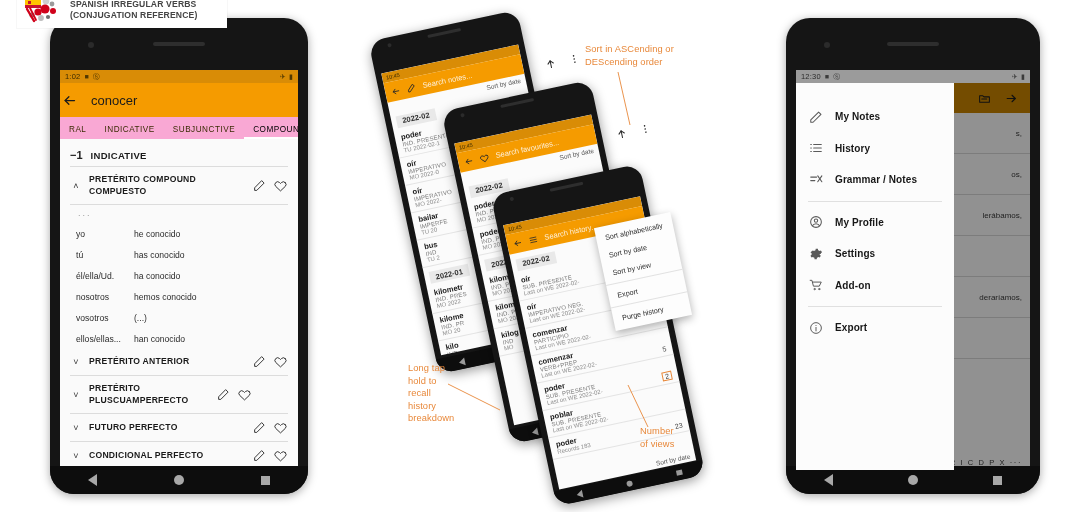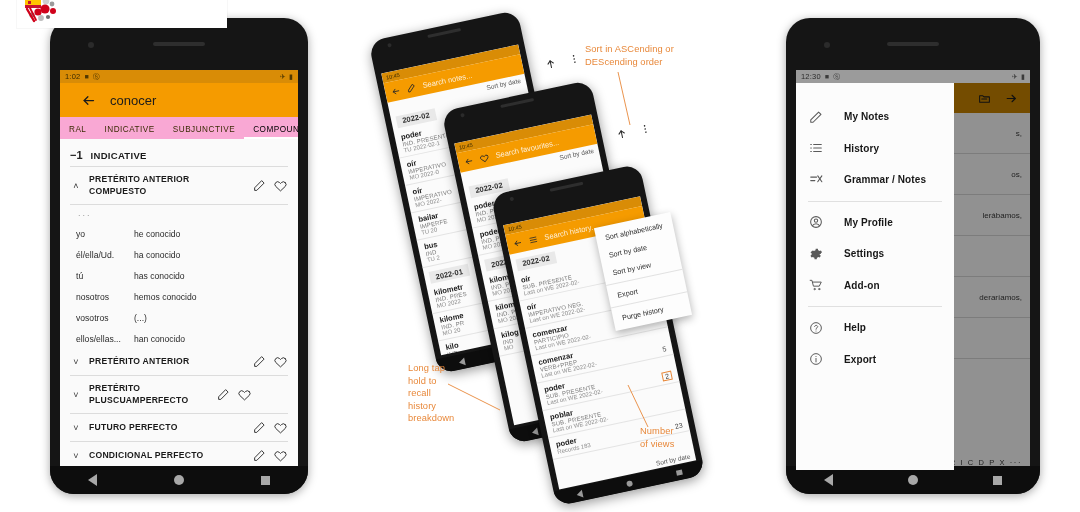--- a/index.html
+++ b/index.html
@@ -33,21 +33,21 @@
   .statusbar { height:13px; display:flex; align-items:center; padding:0 5px; font-size:7.5px; letter-spacing:.2px;justify-content:flex-end; }
   .sb-orange { background:#d98c06; color:#3a2a00; }
   .sb-gray   { background:#9b9b9b; color:#2b2b2b; }
   .sb-left { display:flex; align-items:center; gap:4px; }
   .sb-right { margin-left:auto; display:flex; align-items:center; gap:3px; }
   .sb-ico { font-size:7px; opacity:.85; }
 
   
   #p1 { left:50px; top:18px; width:258px; height:476px; border-radius:24px; }
   #p1 .screen { left:10px; top:52px; width:238px; height:400px; }
-  .p1-appbar { background:#F59B00; height:34px; display:flex; align-items:center; padding:0 21px; gap:14px; }
+  .p1-appbar { background:#F59B00; height:34px; display:flex; align-items:center; padding:0 2px; gap:14px; }
   .p1-appbar .ttl { font-size:13px; color:#1b1b1b; font-weight:400; }
   .p1-tabs { background:#f9a8d4; height:22px; display:flex; align-items:flex-end; }
   .p1-tab { font-size:8.2px; color:#3b2c05; letter-spacing:.5px; padding:0 9px 5px; white-space:nowrap; }
   .p1-tab.active { color:#000; }
   .p1-tab.active::after { content:""; display:block; height:2.5px; background:#fff; margin:3px -9px -5px; }
   .p1-body { background:#fafafa; height:100%; padding:0 2px; }
   .sec-head { display:flex; align-items:center; gap:8px; padding:10px 8px 5px; }
   .sec-head .minus { font-size:11px; color:#222; font-weight:600; }
   .sec-head .lbl { font-size:9.5px; font-weight:700; color:#1a1a1a; letter-spacing:.3px; }
   .hr { height:1px; background:#dcdcdc; margin:0 8px; }
@@ -65,21 +65,21 @@
   #p3 { left:786px; top:18px; width:254px; height:476px; border-radius:24px; }
   #p3 .screen { left:10px; top:52px; width:234px; height:400px; }
   .p3-bg { position:absolute; inset:0; background:#fafafa; }
   .p3-bg-scrim { position:absolute; inset:0; background:rgba(0,0,0,.42); }
   .p3-bgbar { height:13px; background:#d98c06; }
   .p3-bgtool { height:30px; background:#c98300; display:flex; align-items:center; justify-content:flex-end; gap:14px; padding-right:12px; color:#1e1e1e; }
   .p3-bgrow { height:41px; border-bottom:1px solid #d6d6d6; display:flex; align-items:center; justify-content:flex-end;
               padding-right:8px; font-size:8px; color:#3a3a3a; }
   .p3-bgfoot { position:absolute; left:0; right:0; bottom:0; text-align:right; padding:3px 8px; font-size:7.5px; letter-spacing:1.6px; color:#3a3a3a; }
   .drawer { position:absolute; left:0; top:13px; bottom:0; width:158px; background:#fcfcfc; z-index:5; }
-  .dr-item { display:flex; align-items:center; gap:21px; padding:0 0 0 12px; height:31.5px; }
+  .dr-item { display:flex; align-items:center; gap:12px; padding:0 0 0 12px; height:31.5px; }
   .dr-item .dlbl { font-size:10px; font-weight:700; color:#171717; letter-spacing:.1px; }
   .dr-sep { height:1px; background:#e0e0e0; margin:5px 12px; }
   .dr-ic { width:15px; height:15px; color:#5a5a5a; flex:none; display:flex; align-items:center; justify-content:center; }
   .logo-badge {
     position:absolute; left:17px; top:-8px; width:210px; height:36px; background:#fff;
     display:flex; align-items:center; gap:6px; padding:0 7px; z-index:9; box-shadow:0 0 0 1px rgba(0,0,0,.03);
   }
   .logo-badge .lgtxt { font-size:8.6px; font-weight:700; color:#444; line-height:1.25; letter-spacing:.15px; }
   .logo-mark { position:relative; width:40px; height:30px; flex:none; }
 
@@ -156,43 +156,43 @@
       <div class="p1-body">
 
         <div class="sec-head">
           <span class="minus">−1</span>
           <span class="lbl">INDICATIVE</span>
         </div>
         <div class="hr"></div>
 
         <div class="grp">
           <span class="chev">˄</span>
-          <span class="name">PRETÉRITO ANTERIOR COMPUESTO</span>
+          <span class="name">PRETÉRITO COMPOUND COMPUESTO</span>
           <svg class="ic" viewBox="0 0 24 24" fill="none" stroke="#333" stroke-width="1.8" stroke-linecap="round" stroke-linejoin="round">
               <path d="M16.5 3.5l4 4L7 21H3v-4z"></path>
             </svg>
           <svg class="ic" viewBox="0 0 24 24" fill="none" stroke="#333" stroke-width="1.8" stroke-linecap="round" stroke-linejoin="round">
               <path d="M20.8 6.6a5 5 0 00-7.1 0L12 8.3l-1.7-1.7a5 5 0 10-7.1 7.1L12 22l8.8-8.3a5 5 0 000-7.1z"></path>
             </svg>
         </div>
         <div class="hr"></div>
 
         <div class="conj-rows">
           <div class="dots">...</div>
           <div class="crow">
               <span class="pro">yo</span>
               <span class="frm">he conocido</span>
             </div>
           <div class="crow">
+              <span class="pro">tú</span>
+              <span class="frm">has conocido</span>
+            </div>
+          <div class="crow">
               <span class="pro">él/ella/Ud.</span>
               <span class="frm">ha conocido</span>
-            </div>
-          <div class="crow">
-              <span class="pro">tú</span>
-              <span class="frm">has conocido</span>
             </div>
           <div class="crow">
               <span class="pro">nosotros</span>
               <span class="frm">hemos conocido</span>
             </div>
           <div class="crow">
               <span class="pro">vosotros</span>
               <span class="frm">(...)</span>
             </div>
           <div class="crow">
@@ -615,30 +615,20 @@
                 <path d="M2 4h3l2.6 10h10L21 7H6"></path>
                 <circle cx="9.5" cy="19" r="1.1"></circle>
                 <circle cx="17.5" cy="19" r="1.1"></circle>
               </svg>
             </span>
           <span class="dlbl">Add-on</span>
         </div>
 
         <div class="dr-sep"></div>
 
-        <div class="dr-item">
-          <span class="dr-ic">
-              <svg width="14" height="14" viewBox="0 0 24 24" fill="none" stroke="#5a5a5a" stroke-width="1.7">
-                <circle cx="12" cy="12" r="9.2"></circle>
-                <path d="M9.6 9.4a2.5 2.5 0 114.1 2.3c-.9.7-1.7 1.2-1.7 2.4" stroke-linecap="round"></path>
-                <circle cx="12" cy="17" r="0.9" fill="#5a5a5a" stroke="none"></circle>
-              </svg>
-            </span>
-          <span class="dlbl">Help</span>
-        </div>
         <div class="dr-item">
           <span class="dr-ic">
               <svg width="14" height="14" viewBox="0 0 24 24" fill="none" stroke="#5a5a5a" stroke-width="1.7">
                 <circle cx="12" cy="12" r="9.2"></circle>
                 <line x1="12" y1="11" x2="12" y2="17" stroke-linecap="round"></line>
                 <circle cx="12" cy="7.6" r="0.95" fill="#5a5a5a" stroke="none"></circle>
               </svg>
             </span>
           <span class="dlbl">Export</span>
         </div>
@@ -663,15 +653,19 @@
         <circle cx="21" cy="14" r="4.6" fill="#D0021B"></circle>
         <circle cx="29" cy="16" r="3" fill="#D0021B"></circle>
         <circle cx="14" cy="17" r="3.6" fill="#D0021B"></circle>
         <circle cx="8" cy="20" r="2.6" fill="#8a8a8a"></circle>
         <circle cx="17" cy="23" r="2.9" fill="#bdbdbd"></circle>
         <circle cx="24" cy="22" r="2.1" fill="#6f6f6f"></circle>
         <path d="M3 14 L10 26" stroke="#D0021B" stroke-width="2.4" stroke-linecap="round"></path>
         <path d="M6 13 L12 25" stroke="#D0021B" stroke-width="1.8" stroke-linecap="round"></path>
       </svg>
     </div>
+    <div class="lgtxt">
+      <div>SPANISH IRREGULAR VERBS</div>
+      <div>(CONJUGATION REFERENCE)</div>
+    </div>
   </div>
 
 </div>
 
 </body></html>

